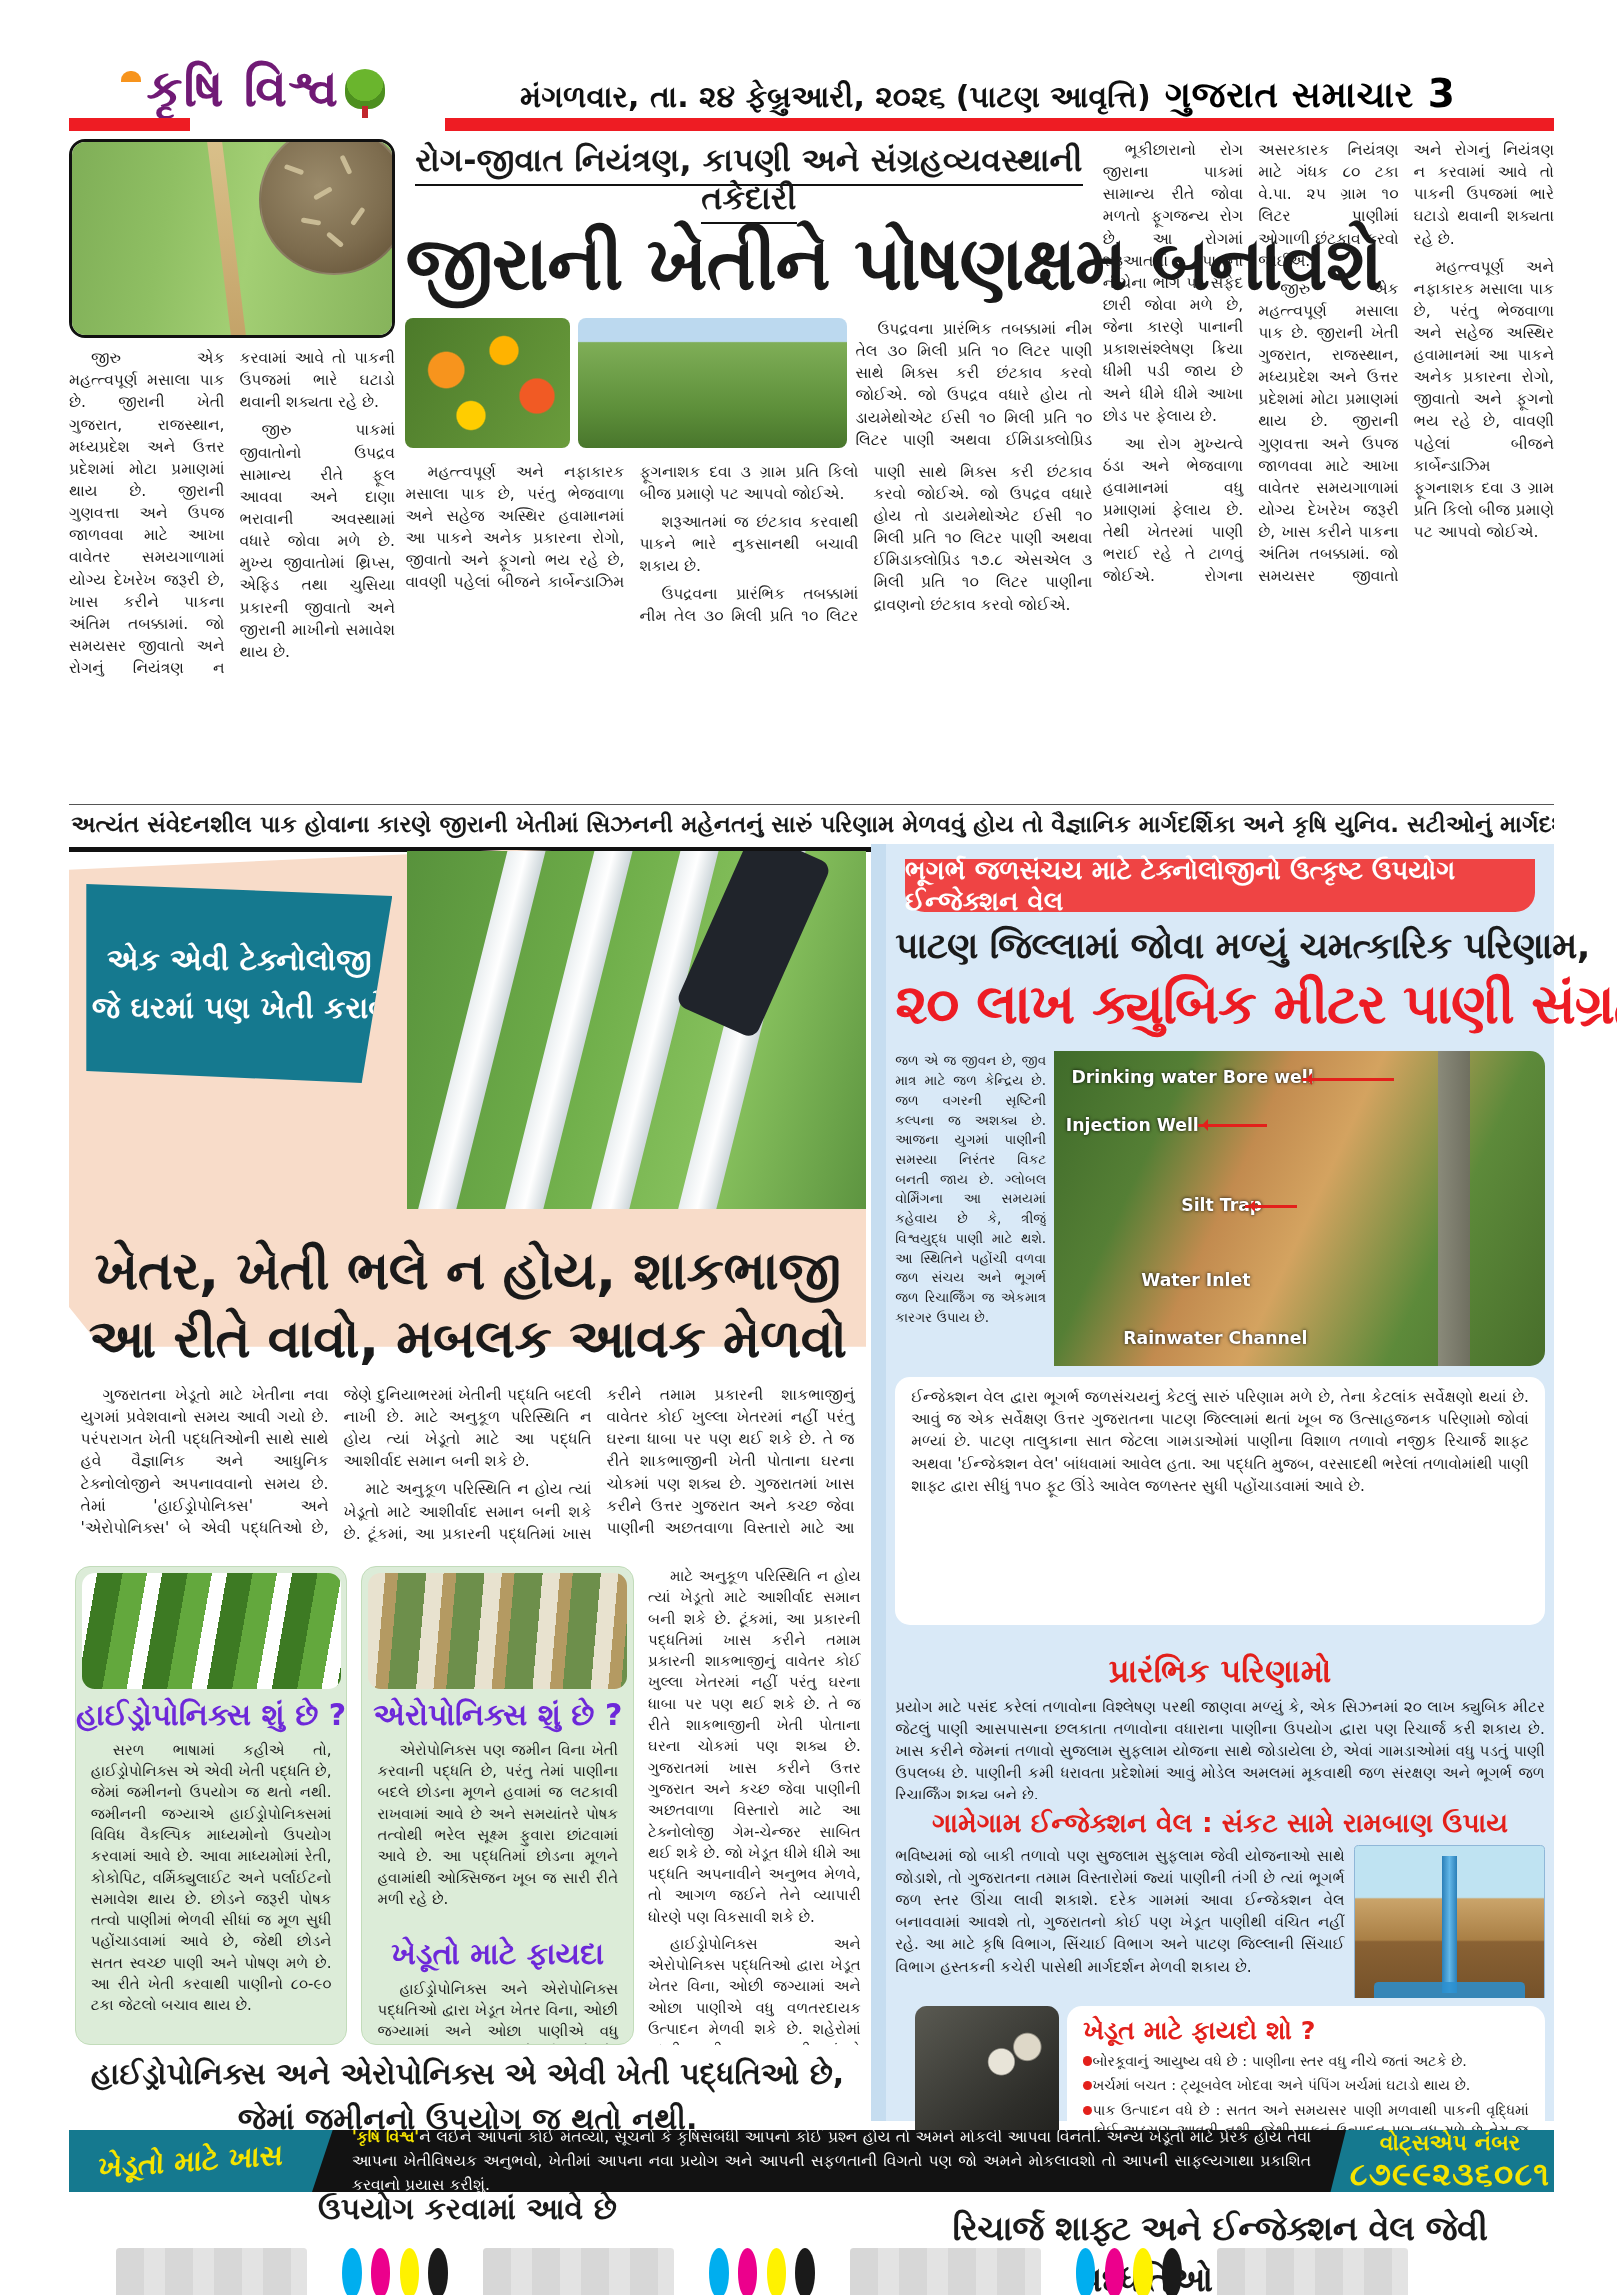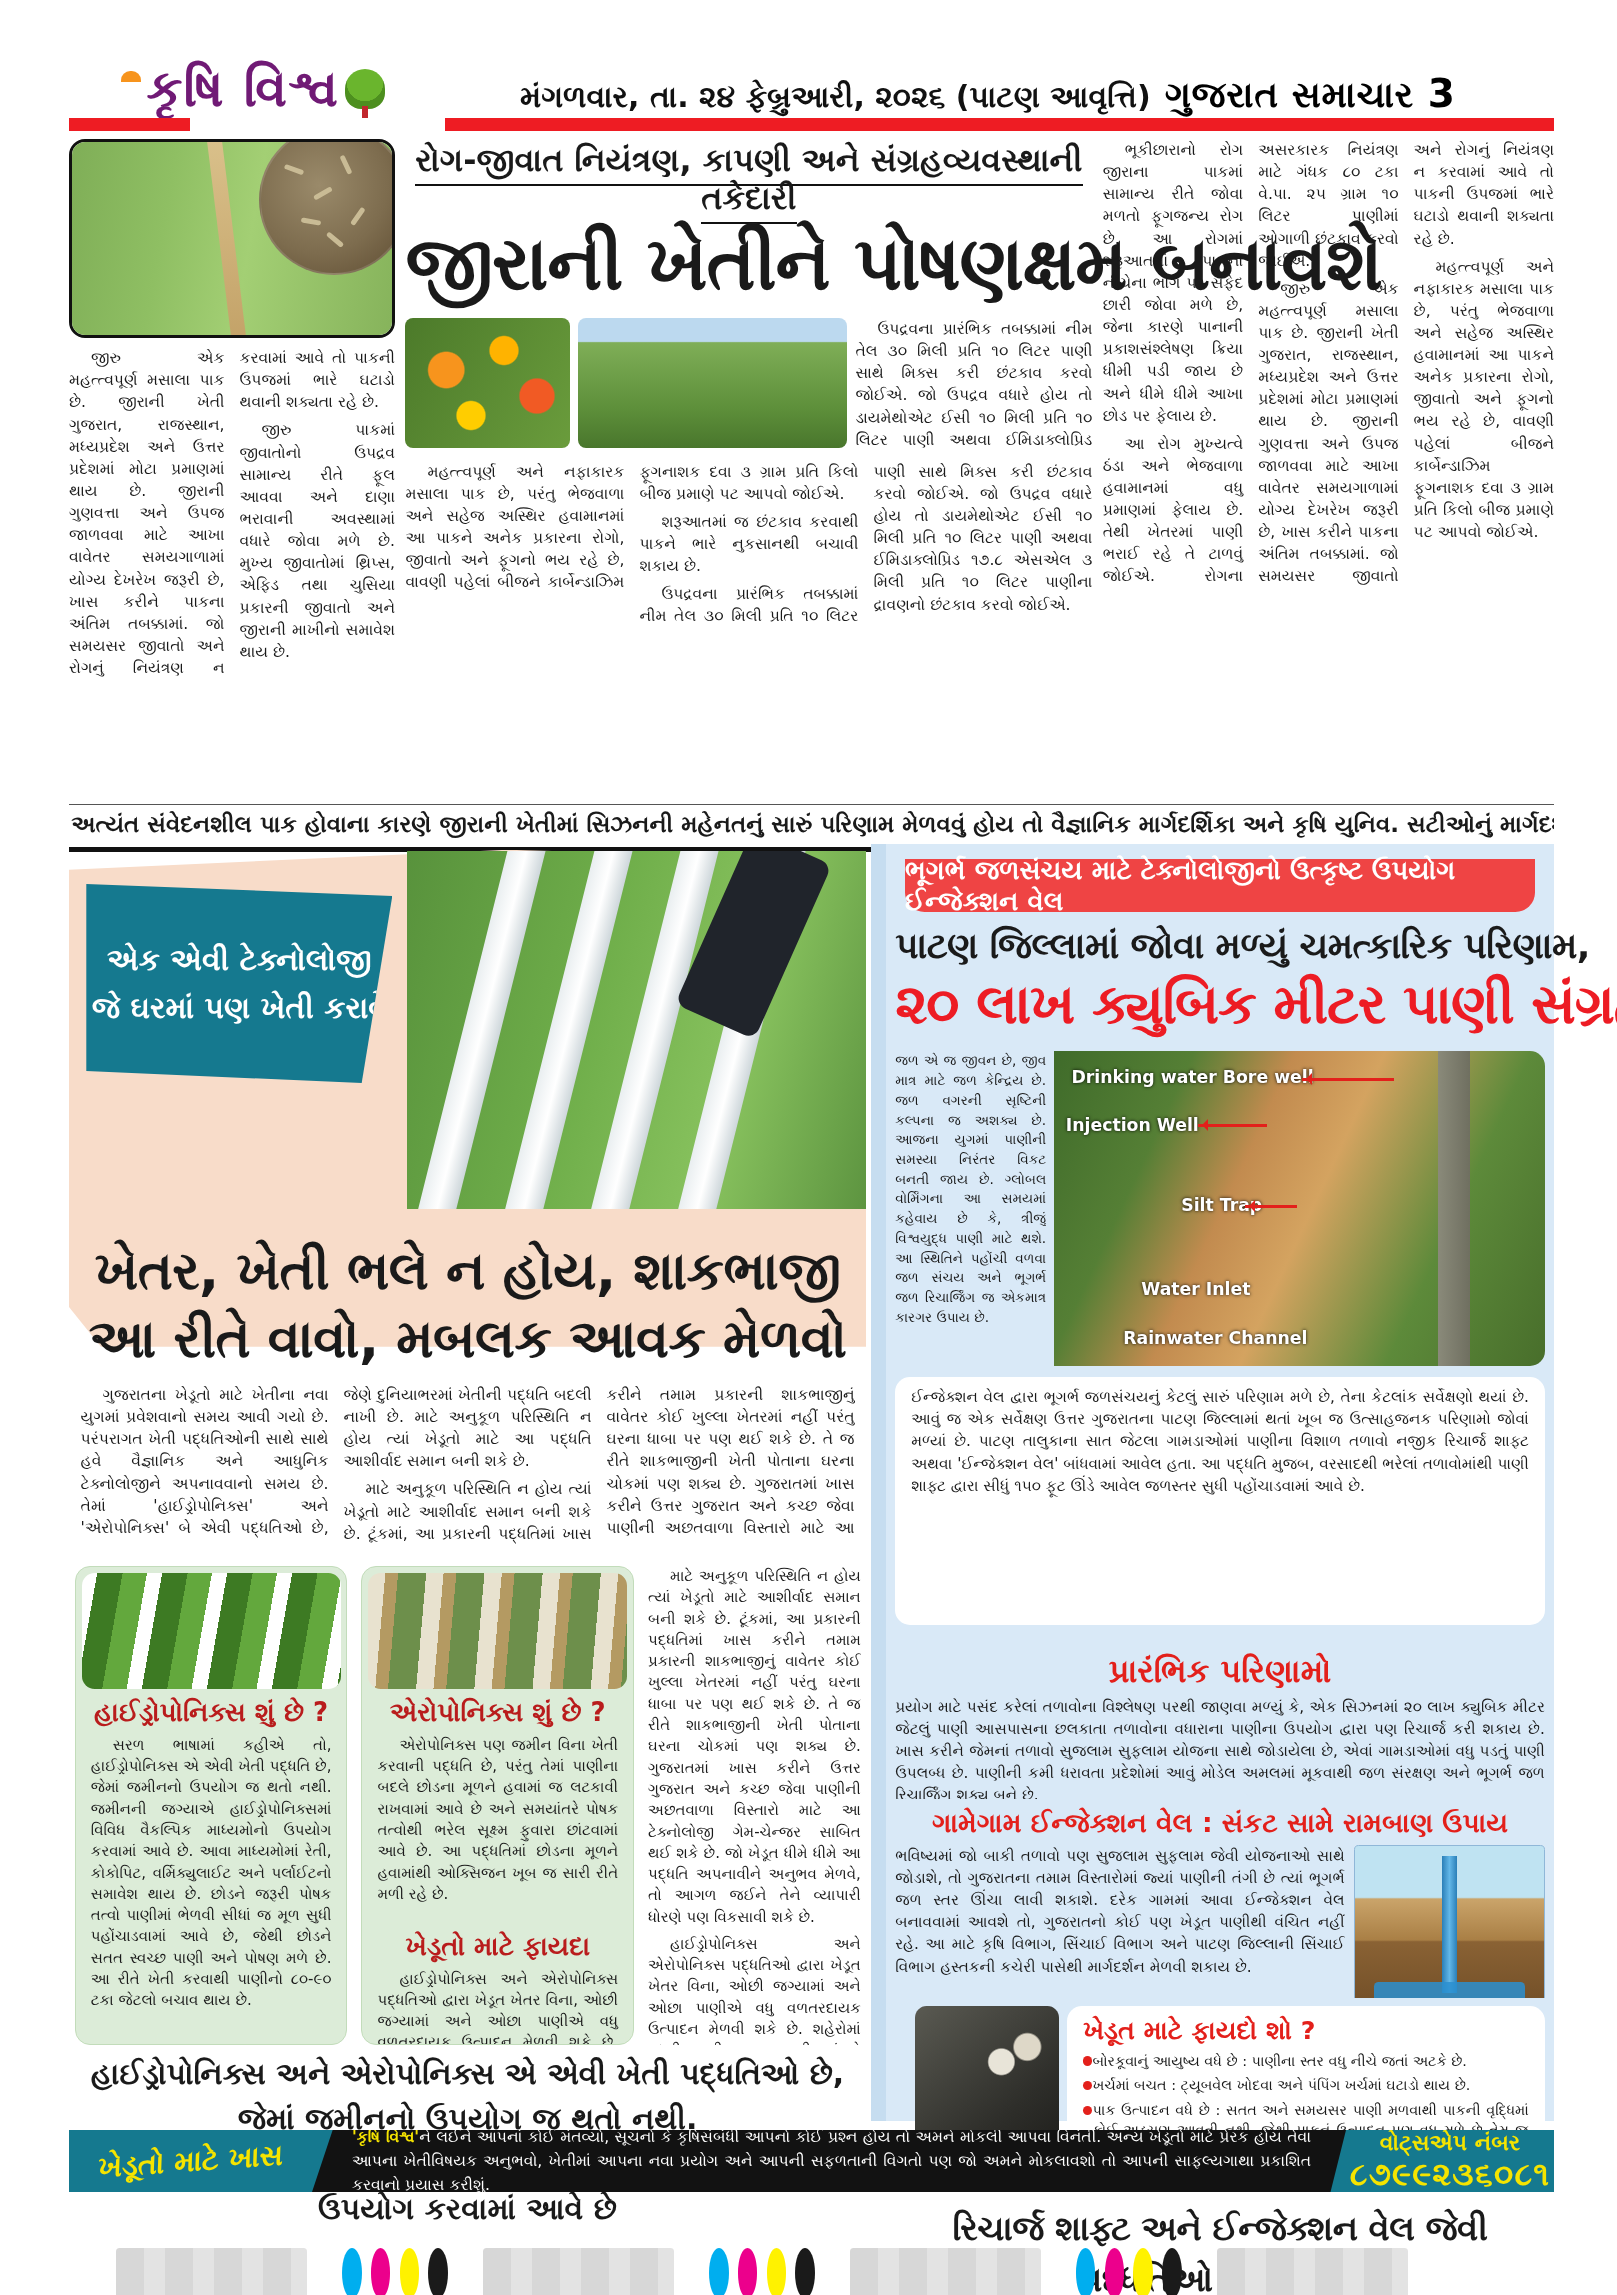--- a/index.html
+++ b/index.html
@@ -67,21 +67,21 @@
      background:linear-gradient(105deg,#58923c 0%,#6fae4a 40%,#88c25e 70%,#5d9440 100%); overflow:hidden; }
   .hydro-photo .pipe { position:absolute; top:-23px; width:37px; height:439px; background:linear-gradient(90deg,#e9eef0,#ffffff 50%,#cdd6da); transform:rotate(14deg); border-radius:5.8px; }
   .hydro-photo .arm { position:absolute; right:69px; top:-11.6px; width:87px; height:191px; background:#20242b; transform:rotate(24deg); border-radius:11.6px; }
   .hydro-headline { position:absolute; left:11.6px; top:393px; width:774px; text-align:center; font-size:53px; font-weight:900; line-height:1.28; letter-spacing:-0.6px; }
   .hydro-intro { position:absolute; left:11.6px; top:540px; width:774px; height:173px; overflow:hidden; }
   .hydro-boxes { position:absolute; left:5.8px; top:722px; width:786px; height:479px; display:grid; grid-template-columns:1fr 1fr 0.78fr; column-gap:14px; }
   .green-box { background:#dcecd8; border-radius:15px; overflow:hidden; border:0.6px solid #c2dcba; }
   .green-box .gimg { height:116px; border-radius:12.7px; margin:5.8px; }
   .gimg.g1 { background:repeating-linear-gradient(100deg,#ffffff 0 15px,#3d7a23 15px 40px,#63a83d 40px 64px); }
   .gimg.g2 { background:repeating-linear-gradient(95deg,#e8e2cf 0 17.3px,#b49a62 17.3px 30px,#6d8f4b 30px 58px); }
-  .red-subhead { color:#b91c1c; font-size:26px; font-weight:900; text-align:center; margin:8px 0 7px 0; }
+  .red-subhead { color:#6d28d9; font-size:30px; font-weight:900; text-align:center; margin:8px 0 7px 0; }
   .green-box .body-copy { padding:0 15px 11.6px 15px; font-size:15px; }
   .side-col { font-size:15px; line-height:1.42; text-align:justify; overflow:hidden; }
   .hydro-footer { position:absolute; left:0; top:1207px; width:797px; text-align:center; font-weight:900; font-size:30px; line-height:1.5; }
 
   
   .well { position:absolute; left:871px; top:844px; width:683px; height:1277px; background:#d9e9f7; border-left:15px solid #c6ddf0; padding:0 9.2px; }
   .well-strip { margin:15px auto 0 auto; width:630px; height:53px; background:#ef4444; border-radius:0 0 19.6px 19.6px;
       display:flex; align-items:center; justify-content:center; color:#fff; font-size:26px; font-weight:bold; }
   .well-head-black { text-align:center; font-size:36px; font-weight:900; margin-top:12.7px; letter-spacing:-0.6px; white-space:nowrap; }
   .well-head-red { text-align:center; font-size:55px; font-weight:900; color:#ed1c24; margin-top:5.8px; letter-spacing:-1.2px; white-space:nowrap; }
@@ -259,21 +259,21 @@
         <p>જળ એ જ જીવન છે, જીવ માત્ર માટે જળ કેન્દ્રિય છે. જળ વગરની સૃષ્ટિની કલ્પના જ અશક્ય છે. આજના યુગમાં પાણીની સમસ્યા નિરંતર વિકટ બનતી જાય છે. ગ્લોબલ વોર્મિંગના આ સમયમાં કહેવાય છે કે, ત્રીજું વિશ્વયુદ્ધ પાણી માટે થશે. આ સ્થિતિને પહોંચી વળવા જળ સંચય અને ભૂગર્ભ જળ રિચાર્જિંગ જ એકમાત્ર કારગર ઉપાય છે.</p>
       </div>
       <div class="well-photo">
         <span class="pole"></span>
         <span class="lbl" style="left:17.3px;top:16px">Drinking water Bore well</span>
         <span class="arrow" style="left:248px;top:26.6px;width:92px"></span>
         <span class="lbl" style="left:11.6px;top:64px">Injection Well</span>
         <span class="arrow" style="left:144px;top:73px;width:69px"></span>
         <span class="lbl" style="left:127px;top:144px">Silt Trap</span>
         <span class="arrow" style="left:191px;top:154px;width:52px"></span>
-        <span class="lbl" style="left:87px;top:228px">Water Inlet</span>
+        <span class="lbl" style="left:87px;top:219px">Water Inlet</span>
         <span class="lbl" style="left:69px;top:277px">Rainwater Channel</span>
       </div>
     </div>
 
     <div class="white-box wb1">
       <p class="well-body">ઈન્જેક્શન વેલ દ્વારા ભૂગર્ભ જળસંચયનું કેટલું સારું પરિણામ મળે છે, તેના કેટલાંક સર્વેક્ષણો થયાં છે. આવું જ એક સર્વેક્ષણ ઉત્તર ગુજરાતના પાટણ જિલ્લામાં થતાં ખૂબ જ ઉત્સાહજનક પરિણામો જોવાં મળ્યાં છે. પાટણ તાલુકાના સાત જેટલા ગામડાઓમાં પાણીના વિશાળ તળાવો નજીક રિચાર્જ શાફ્ટ અથવા 'ઈન્જેક્શન વેલ' બાંધવામાં આવેલ હતા. આ પદ્ધતિ મુજબ, વરસાદથી ભરેલાં તળાવોમાંથી પાણી શાફ્ટ દ્વારા સીધું ૧૫૦ ફૂટ ઊંડે આવેલ જળસ્તર સુધી પહોંચાડવામાં આવે છે.</p>
     </div>
 
     <div class="well-sec">
       <div class="well-red-center">પ્રારંભિક પરિણામો</div>

